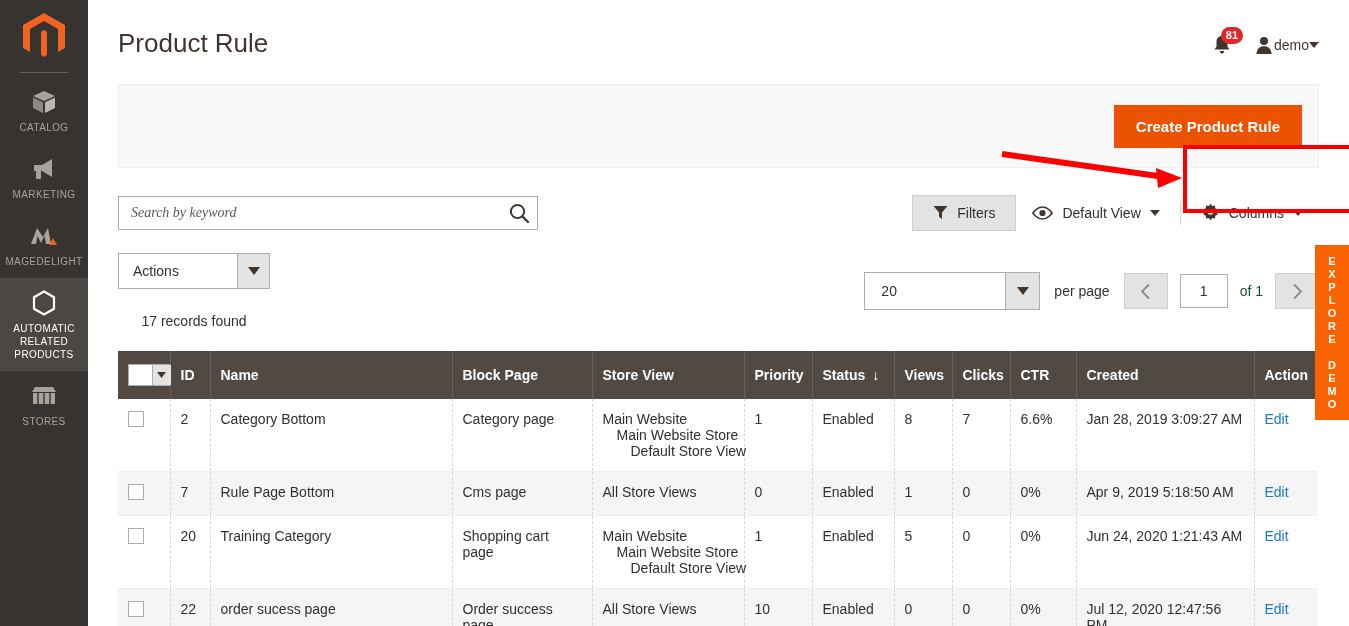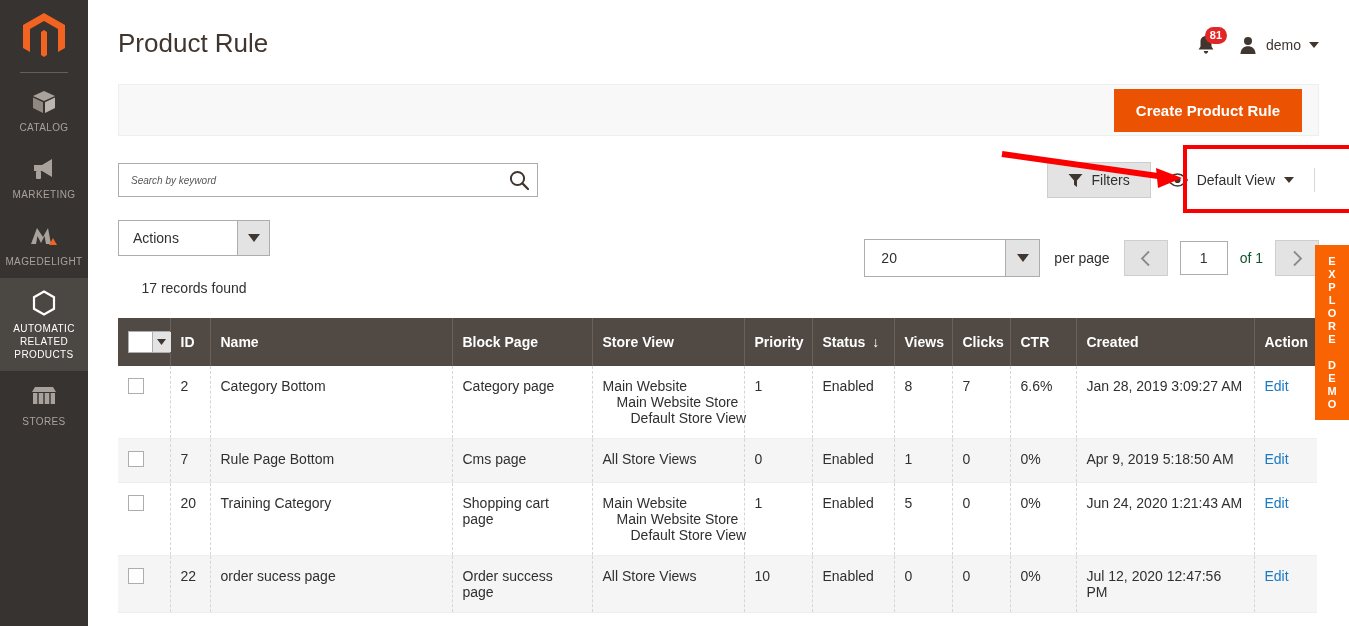--- a/index.html
+++ b/index.html
@@ -50,30 +50,30 @@
   .page-title { font-size: 26px; color: #41362f; font-weight: 400; line-height: 34px; }
 
   .header-right { display: flex; align-items: center; gap: 22px; padding-top: 8px; }
   .notif { position: relative; display: flex; align-items: center; cursor: pointer; }
   .notif-badge {
     position: absolute; top: -7px; left: 9px;
     background: #e22626; color: #fff; border-radius: 11px;
     font-size: 11px; font-weight: bold; line-height: 16px;
     min-width: 22px; height: 17px; text-align: center; padding: 0 4px;
   }
-  .user-menu { display: flex; align-items: center; gap: 8px; cursor: pointer; }
+  .user-menu { display: flex; align-items: center; cursor: pointer; }
   .user-name { font-size: 14px; color: #41362f; }
   .caret-dn {
     width: 0; height: 0; border-left: 5px solid transparent;
     border-right: 5px solid transparent; border-top: 6px solid #41362f;
   }
 
   
   .page-actions {
-    margin: 24px 30px 0 30px; height: 52px;
+    margin: 24px 30px 0 30px; height: 84px;
     background: #f8f8f8; border: 1px solid #eeeeee;
     display: flex; align-items: center; justify-content: flex-end;
     padding-right: 16px;
   }
   .btn-primary {
     background: #eb5202; color: #fff; border: none;
     font-family: "Liberation Sans", sans-serif;
     font-size: 15px; font-weight: bold;
     padding: 13px 22px; cursor: pointer;
   }
@@ -91,22 +91,22 @@
     margin: 26px 30px 0 30px;
     display: flex; align-items: center; justify-content: space-between;
   }
   .search-box {
     position: relative; width: 420px; height: 34px;
     border: 1px solid #adadad; background: #fff;
     display: flex; align-items: center;
   }
   .search-box input {
     border: none; outline: none; flex: 1;
-    font-family: Liberation Sans, sans-serif;
-    font-size: 10px; font-style: italic; color: #303030;
+    font-family: Liberation Serif, serif;
+    font-size: 14px; font-style: italic; color: #303030;
     padding: 0 10px 0 12px; background: transparent;
   }
   .search-box input::placeholder { color: #575757; font-style: italic; opacity: 1; }
   .search-btn {
     width: 36px; display: flex; align-items: center; justify-content: center;
     background: none; border: none; cursor: pointer;
   }
   .tb-right { display: flex; align-items: center; gap: 0; }
   .filters-btn {
     display: flex; align-items: center; gap: 9px;
@@ -331,20 +331,28 @@
           <svg width="21" height="14" viewBox="0 0 21 14" aria-hidden="true">
             <path d="M10.5 1 C4.5 1 1 7 1 7 C1 7 4.5 13 10.5 13 C16.5 13 20 7 20 7 C20 7 16.5 1 10.5 1 Z" fill="none" stroke="#41362f" stroke-width="1.7"></path>
             <circle cx="10.5" cy="7" r="3.1" fill="#41362f"></circle>
           </svg>
           <span>Default View</span>
           <span class="caret-dn"></span>
         </div>
 
         <div class="tb-sep"></div>
 
+        <div class="tb-drop">
+          <svg width="19" height="19" viewBox="0 0 19 19" aria-hidden="true">
+            <path d="M9.5 0.8 L11.2 3.1 L14 2.5 L14.3 5.3 L16.8 6.6 L15.4 9 L16.8 11.4 L14.3 12.7 L14 15.5 L11.2 14.9 L9.5 17.2 L7.8 14.9 L5 15.5 L4.7 12.7 L2.2 11.4 L3.6 9 L2.2 6.6 L4.7 5.3 L5 2.5 L7.8 3.1 Z" fill="#41362f"></path>
+            <circle cx="9.5" cy="9" r="2.8" fill="#ffffff"></circle>
+          </svg>
+          <span>Columns</span>
+          <span class="caret-dn"></span>
+        </div>
       </div>
     </div>
 
     <div class="grid-subtoolbar">
       <div class="left-sub">
         <div class="select-shell">
           <div class="sel-label">Actions</div>
           <div class="sel-arrow">
             <svg width="12" height="8" viewBox="0 0 12 8" aria-hidden="true">
                 <polygon points="0,0 12,0 6,8" fill="#41362f"></polygon>

